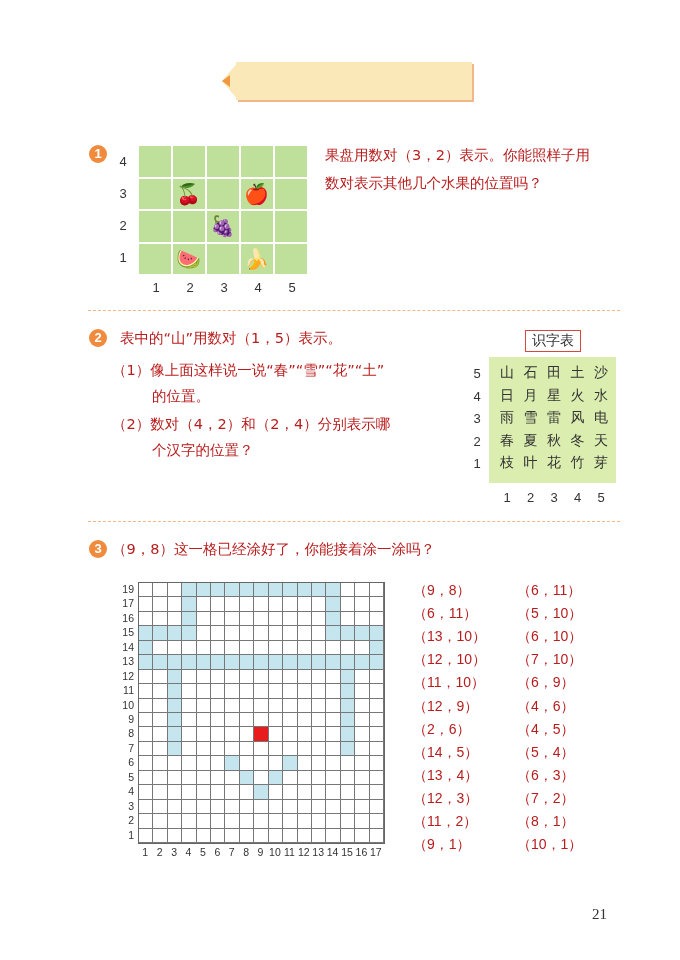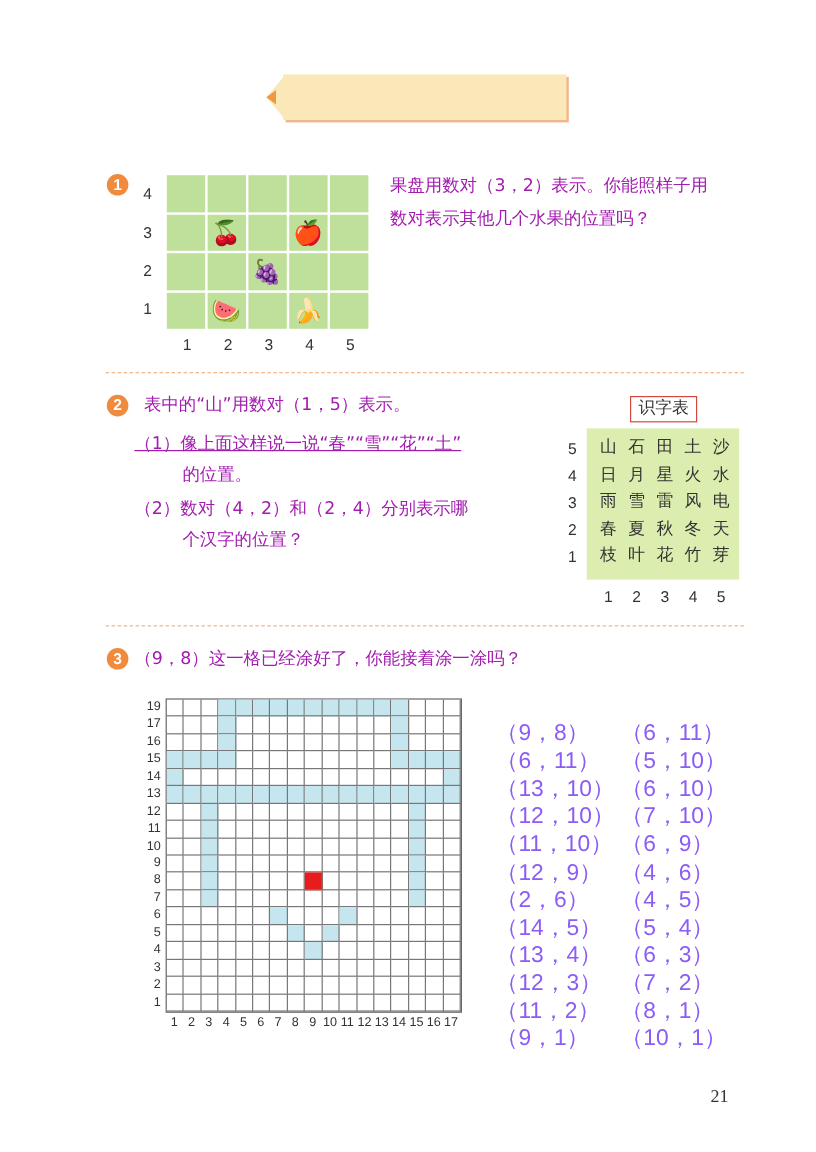--- a/index.html
+++ b/index.html
@@ -9,21 +9,21 @@
   
   .banner { position: absolute; left: 222px; top: 62px; width: 252px; height: 40px; }
   .banner .body { position: absolute; left: 14px; top: 0; width: 236px; height: 38px; background: #fbe8b8; box-shadow: 2px 2px 0 #f3b58a; }
   .banner .arrow { position: absolute; left: 0; top: 0; width: 0; height: 0; border-top: 19px solid transparent; border-bottom: 19px solid transparent; border-right: 16px solid #fbe8b8; }
   .banner .tip { position: absolute; left: 0; top: 13px; width: 0; height: 0; border-top: 6px solid transparent; border-bottom: 6px solid transparent; border-right: 8px solid #f0973f; }
   .banner .title { position: absolute; left: 14px; top: 0; width: 236px; height: 38px; line-height: 38px; text-align: center; font-family: "DejaVu Serif", "Liberation Serif", serif; font-size: 22px; font-weight: bold; color: #d2502a; letter-spacing: 2px; }
 
   
   .badge { position: absolute; width: 18px; height: 18px; border-radius: 50%; background: #f08a3c; color: #fff; font-size: 13px; font-weight: bold; text-align: center; line-height: 18px; font-family: "Liberation Sans", sans-serif; }
 
-  .text { position: absolute; font-size: 14.5px; line-height: 26px; color: #a21caf; white-space: nowrap; }
+  .text { position: absolute; font-size: 14.5px; line-height: 26px; color: #b91c1c; white-space: nowrap; }
 
   .dashed { position: absolute; left: 88px; width: 532px; height: 0; border-top: 1.5px dashed #f2b78c; }
 
   
   .fgrid { position: absolute; left: 139px; top: 146px; width: 168px; height: 128px; background: #fff; display: grid; grid-template-columns: repeat(5, 1fr); grid-template-rows: repeat(4, 1fr); gap: 2px; }
   .fgrid .cell { background: #bfe09a; position: relative; display: flex; align-items: center; justify-content: center; }
   .axis-num { position: absolute; font-family: "Liberation Sans", sans-serif; font-size: 13px; color: #333; text-align: center; }
 
   
   .ctitle { position: absolute; left: 525px; top: 330px; width: 56px; height: 22px; border: 1.5px solid #d24a3a; text-align: center; line-height: 19px; font-size: 14px; color: #333; font-family: "DejaVu Serif", serif; }
@@ -31,21 +31,21 @@
   .ccell { position: absolute; width: 24px; text-align: center; font-size: 14px; font-family: "DejaVu Serif", "Liberation Serif", serif; color: #333; }
 
   
   .bgrid { position: absolute; left: 138px; top: 582px; width: 247px; height: 262px; border: 1px solid #666; }
   .bcell { position: absolute; width: 14.53px; height: 14.55px; border-right: 1px solid #777; border-bottom: 1px solid #777; }
   .bcell.blue { background: #c6e6ef; }
   .bcell.red { background: #e81c1c; }
   .rowlbl { position: absolute; width: 20px; text-align: right; font-family: "Liberation Sans", sans-serif; font-size: 10.5px; color: #333; }
   .collbl { position: absolute; width: 14.5px; text-align: center; font-family: "Liberation Sans", sans-serif; font-size: 10.5px; color: #333; }
 
-  .coord { position: absolute; font-family: "Liberation Sans", sans-serif; font-size: 19px; color: #8b5cf6; white-space: nowrap; margin-top: 16px; }
+  .coord { position: absolute; font-family: "Liberation Sans", sans-serif; font-size: 14px; color: #b91c1c; white-space: nowrap; }
 
   .pagenum { position: absolute; left: 592px; top: 906px; font-family: "Liberation Serif", serif; font-size: 15px; color: #333; }
 </style>
 </head>
 <body>
 
 <div class="banner">
   <div class="arrow"></div>
   <div class="tip"></div>
   <div class="body"></div>
@@ -97,21 +97,21 @@
     <div class="axis-num" style="left:241px;top:280px;width:34px;">4</div>
     <div class="axis-num" style="left:275px;top:280px;width:34px;">5</div>
   </div>
 <div class="text" style="left:325px;top:142px;">果盘用数对（3，2）表示。你能照样子用</div>
 <div class="text" style="left:325px;top:170px;">数对表示其他几个水果的位置吗？</div>
 
 <div class="dashed" style="top:310px;"></div>
 
 <div class="badge" style="left:89px;top:329px;">2</div>
 <div class="text" style="left:120px;top:325px;">表中的“山”用数对（1，5）表示。</div>
-<div class="text" style="left:112px;top:357px;text-decoration:underline;">（1）像上面这样说一说“春”“雪”“花”“土”</div>
+<div class="text" style="left:112px;top:357px;">（1）像上面这样说一说“春”“雪”“花”“土”</div>
 <div class="text" style="left:152px;top:383px;">的位置。</div>
 <div class="text" style="left:112px;top:411px;">（2）数对（4，2）和（2，4）分别表示哪</div>
 <div class="text" style="left:152px;top:437px;">个汉字的位置？</div>
 
 <div class="ctitle">识字表</div>
 <div class="ctable" id="ctable">
     <div class="ccell" style="left:6px;top:7px;">山</div>
     <div class="ccell" style="left:29.5px;top:7px;">石</div>
     <div class="ccell" style="left:53px;top:7px;">田</div>
     <div class="ccell" style="left:76.5px;top:7px;">土</div>

